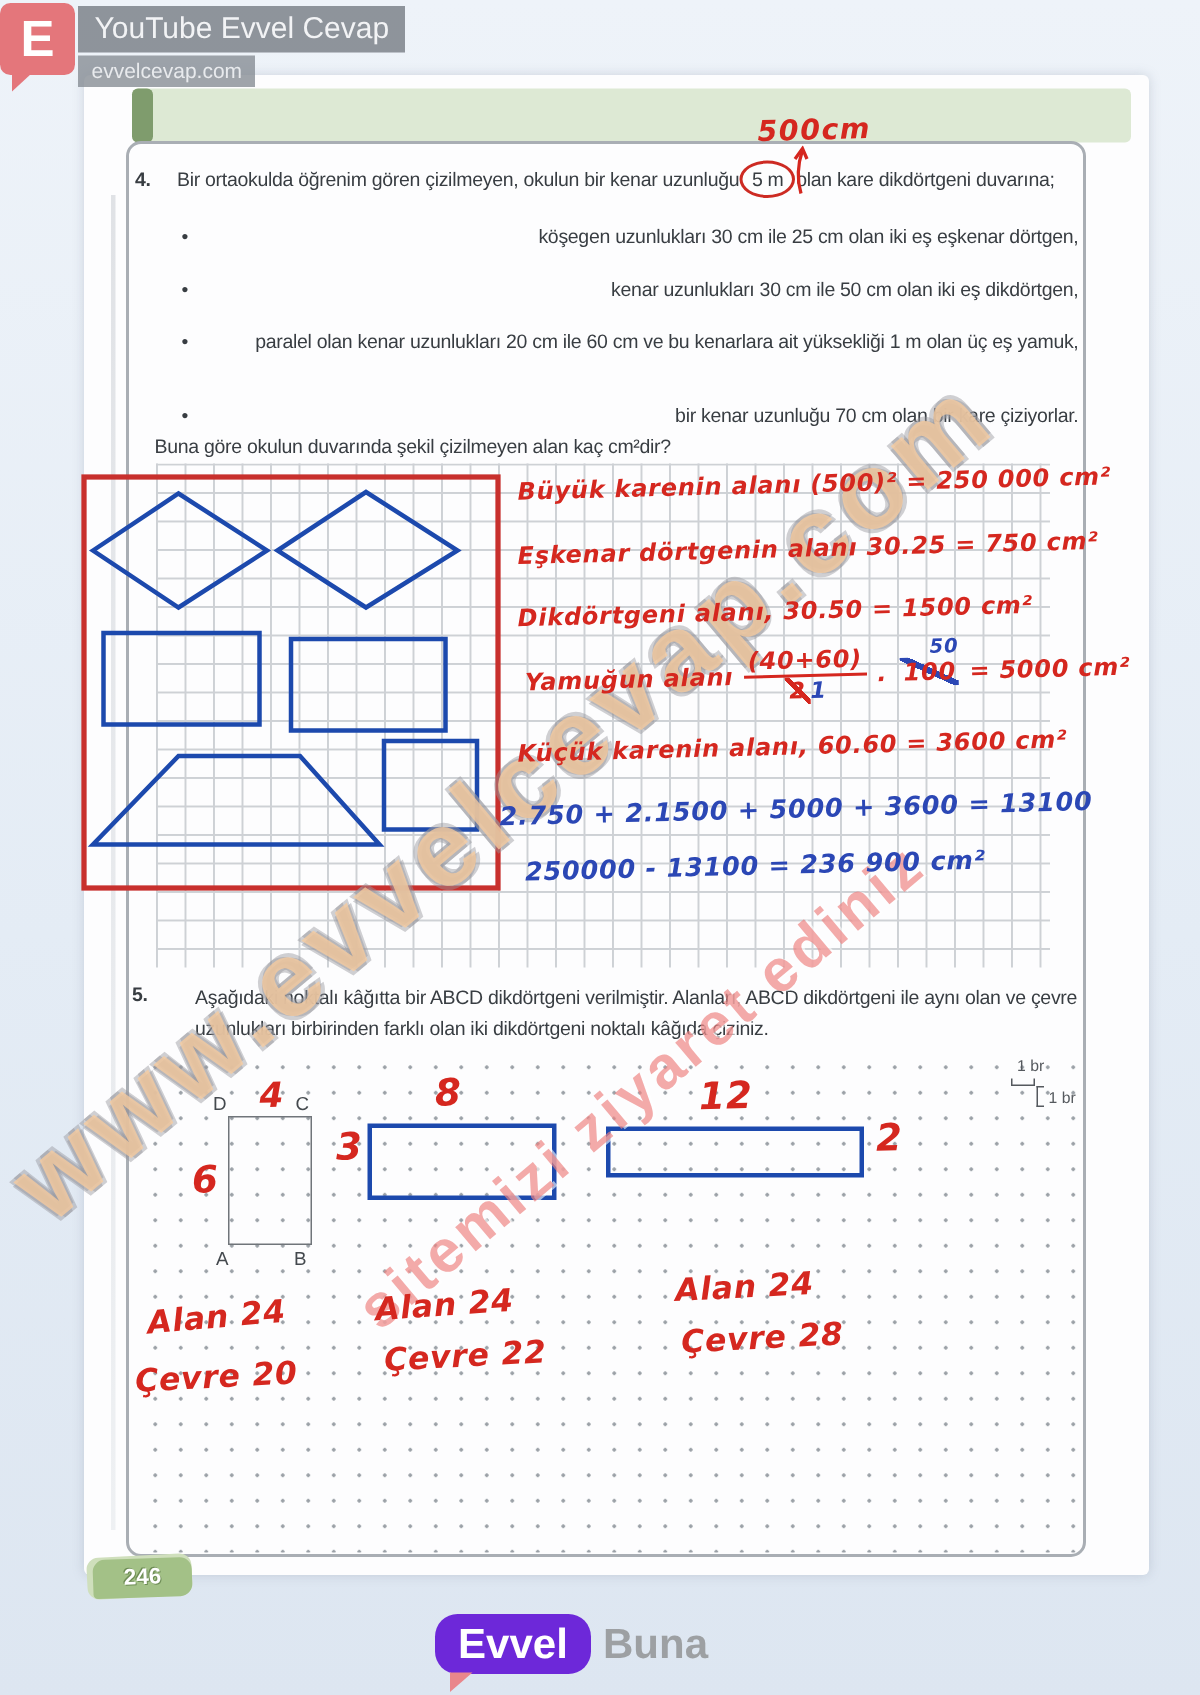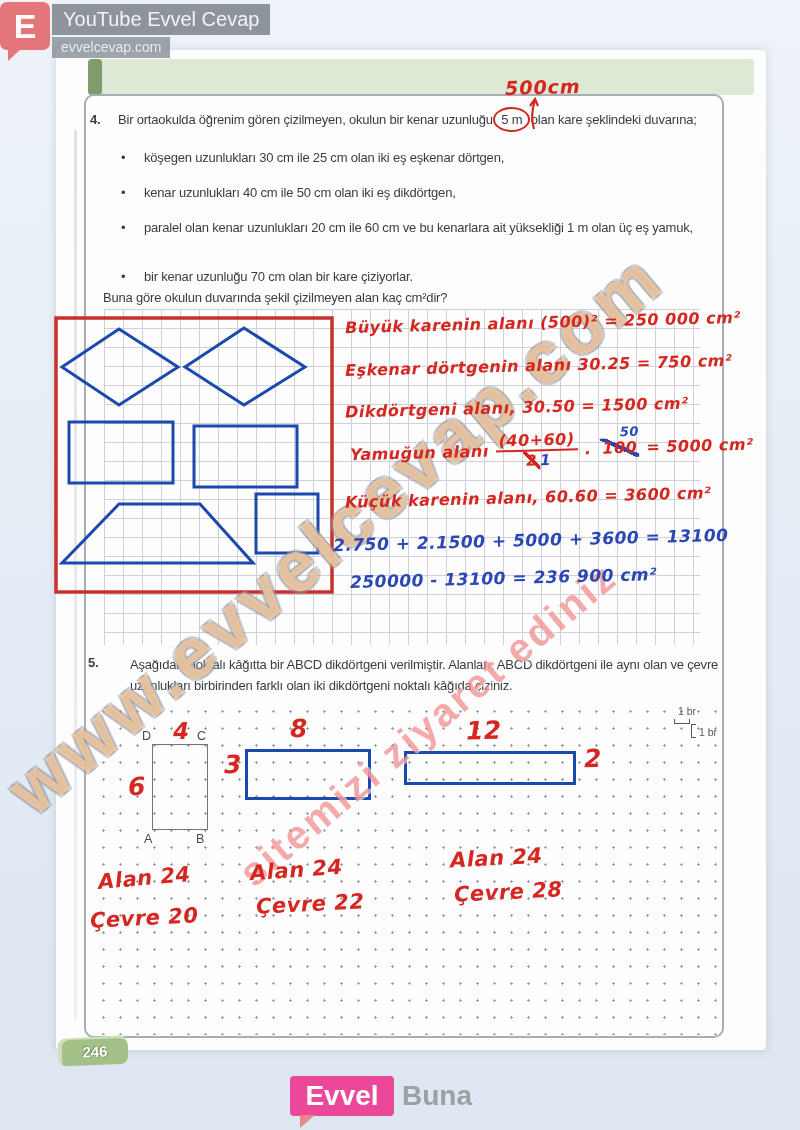--- a/index.html
+++ b/index.html
@@ -30,21 +30,21 @@
   .hdr-bar2 { left:52px; top:37px; height:21px; padding:0 9px; background:rgba(135,141,149,.8);
               color:#e8eaed; font-size:14px; line-height:21px; z-index:10; }
 
   
   .print { color:#383d42; font-size:13px; letter-spacing:-.2px; z-index:2; }
   .qnum { font-weight:bold; }
   .q4-intro { left:118px; top:112px; white-space:nowrap; }
   .circ { display:inline-block; border:2.5px solid #cd2b23; border-radius:50%;
           padding:3px 6px; margin:-5px -3px; }
   .bdot { left:121px; font-size:13px; color:#383d42; z-index:2; }
-  .bullet { left:144px; width:575px; line-height:1.6; }
+  .bullet { left:144px; width:575px; line-height:1.6;text-align:right; }
   .q4-question { left:103px; top:290px; width:600px; }
   .q5-text { left:130px; top:655px; width:606px; line-height:1.6; }
 
   
   .hw { font-style:italic; font-weight:bold; color:#d5271f; font-size:16px;
         letter-spacing:.5px; white-space:nowrap; z-index:6;
         font-family:"DejaVu Sans", sans-serif; transform:rotate(-1.5deg); }
   .hw-blue { color:#2b47b5; font-size:17px; }
   .note500 { left:505px; top:76px; font-size:19px; letter-spacing:1px; }
   .arrow500 { left:526px; top:97px; width:16px; height:34px; z-index:6; }
@@ -121,23 +121,23 @@
          color:rgba(238,130,128,.68); z-index:5; pointer-events:none;
          text-shadow:1.5px 1.5px 0 rgba(255,255,255,.6); }
 
   
   .badge-shadow { left:58px; top:1037px; width:70px; height:28px; background:#cfdfbc;
                   border-radius:8px; transform:rotate(-3deg); z-index:3; }
   .badge246 { left:62px; top:1039px; width:66px; height:26px; background:#a3c187;
               border-radius:8px 8px 8px 3px; color:#fff; font-weight:bold; font-size:15px;
               text-align:center; line-height:26px; transform:rotate(-2deg); z-index:4;
               text-shadow:.7px .7px 0 #6e8d55, -.7px -.7px 0 #6e8d55; }
-  .logo-evvel { left:290px; top:1076px; width:104px; height:40px; background:#ec4899;
+  .logo-evvel { left:290px; top:1076px; width:104px; height:40px; background:#6d28d9;
                 color:#fff; font-size:28px; font-weight:bold; text-align:center;
-                line-height:40px; border-radius:4px; z-index:4; }
+                line-height:40px; border-radius:15px; z-index:4; }
   .logo-tail { left:300px; top:1115px; width:0; height:0; border-top:13px solid #e9868b;
                border-right:15px solid transparent; z-index:4; }
   .logo-cevap { left:402px; top:1076px; font-size:28px; font-weight:bold; color:#9da0a3;
                 line-height:40px; z-index:4; }
 </style>
 </head>
 <body>
 
 <div class="abs page-sheet"></div>
 <div class="abs page-curl"></div>
@@ -150,32 +150,32 @@
     <span>E</span>
   </div>
 <div class="abs e-tail"></div>
 <div class="abs hdr-bar1">YouTube Evvel Cevap</div>
 <div class="abs hdr-bar2">evvelcevap.com</div>
 
 <div class="abs wm1">www.evvelcevap.com</div>
 <div class="abs wm2">sitemizi ziyaret ediniz</div>
 
 <div class="abs print qnum" style="left:90px; top:112px;">4.</div>
-<div class="abs print q4-intro"><span>Bir ortaokulda öğrenim gören çizilmeyen, okulun bir kenar uzunluğu </span><span class="circ">5 m</span><span> olan kare şeklindeki duvarına;</span></div>
+<div class="abs print q4-intro"><span>Bir ortaokulda öğrenim gören çizilmeyen, okulun bir kenar uzunluğu </span><span class="circ">5 m</span><span> olan kare dikdörtgeni duvarına;</span></div>
 
 <div class="abs hw note500">500cm</div>
 <svg class="abs arrow500" viewBox="0 0 16 34">
   <path d="M8 32 C5 22 6 12 9 3" stroke="#d5271f" stroke-width="2.2" fill="none"></path>
   <path d="M4 9 L9 2 L12 9" stroke="#d5271f" stroke-width="2.2" fill="none"></path>
 </svg>
 
 <div class="abs bdot" style="top:150px;">•</div>
 <div class="abs print bullet" style="top:148px;">köşegen uzunlukları 30 cm ile 25 cm olan iki eş eşkenar dörtgen,</div>
 <div class="abs bdot" style="top:185px;">•</div>
-<div class="abs print bullet" style="top:183px;">kenar uzunlukları 40 cm ile 50 cm olan iki eş dikdörtgen,</div>
+<div class="abs print bullet" style="top:183px;">kenar uzunlukları 30 cm ile 50 cm olan iki eş dikdörtgen,</div>
 <div class="abs bdot" style="top:220px;">•</div>
 <div class="abs print bullet" style="top:218px;">paralel olan kenar uzunlukları 20 cm ile 60 cm ve bu kenarlara ait yüksekliği 1 m olan üç eş yamuk,</div>
 <div class="abs bdot" style="top:269px;">•</div>
 <div class="abs print bullet" style="top:267px;">bir kenar uzunluğu 70 cm olan bir kare çiziyorlar.</div>
 <div class="abs print q4-question">Buna göre okulun duvarında şekil çizilmeyen alan kaç cm²dir?</div>
 
 <div class="abs grid4"></div>
 <svg class="abs fig4" viewBox="0 0 690 292">
   <rect x="6" y="8" width="276" height="274" fill="none" stroke="#c8302d" stroke-width="3.5"></rect>
   <polygon points="12,57 69,19 128,57 69,95" fill="none" stroke="#1c49ad" stroke-width="3"></polygon>

